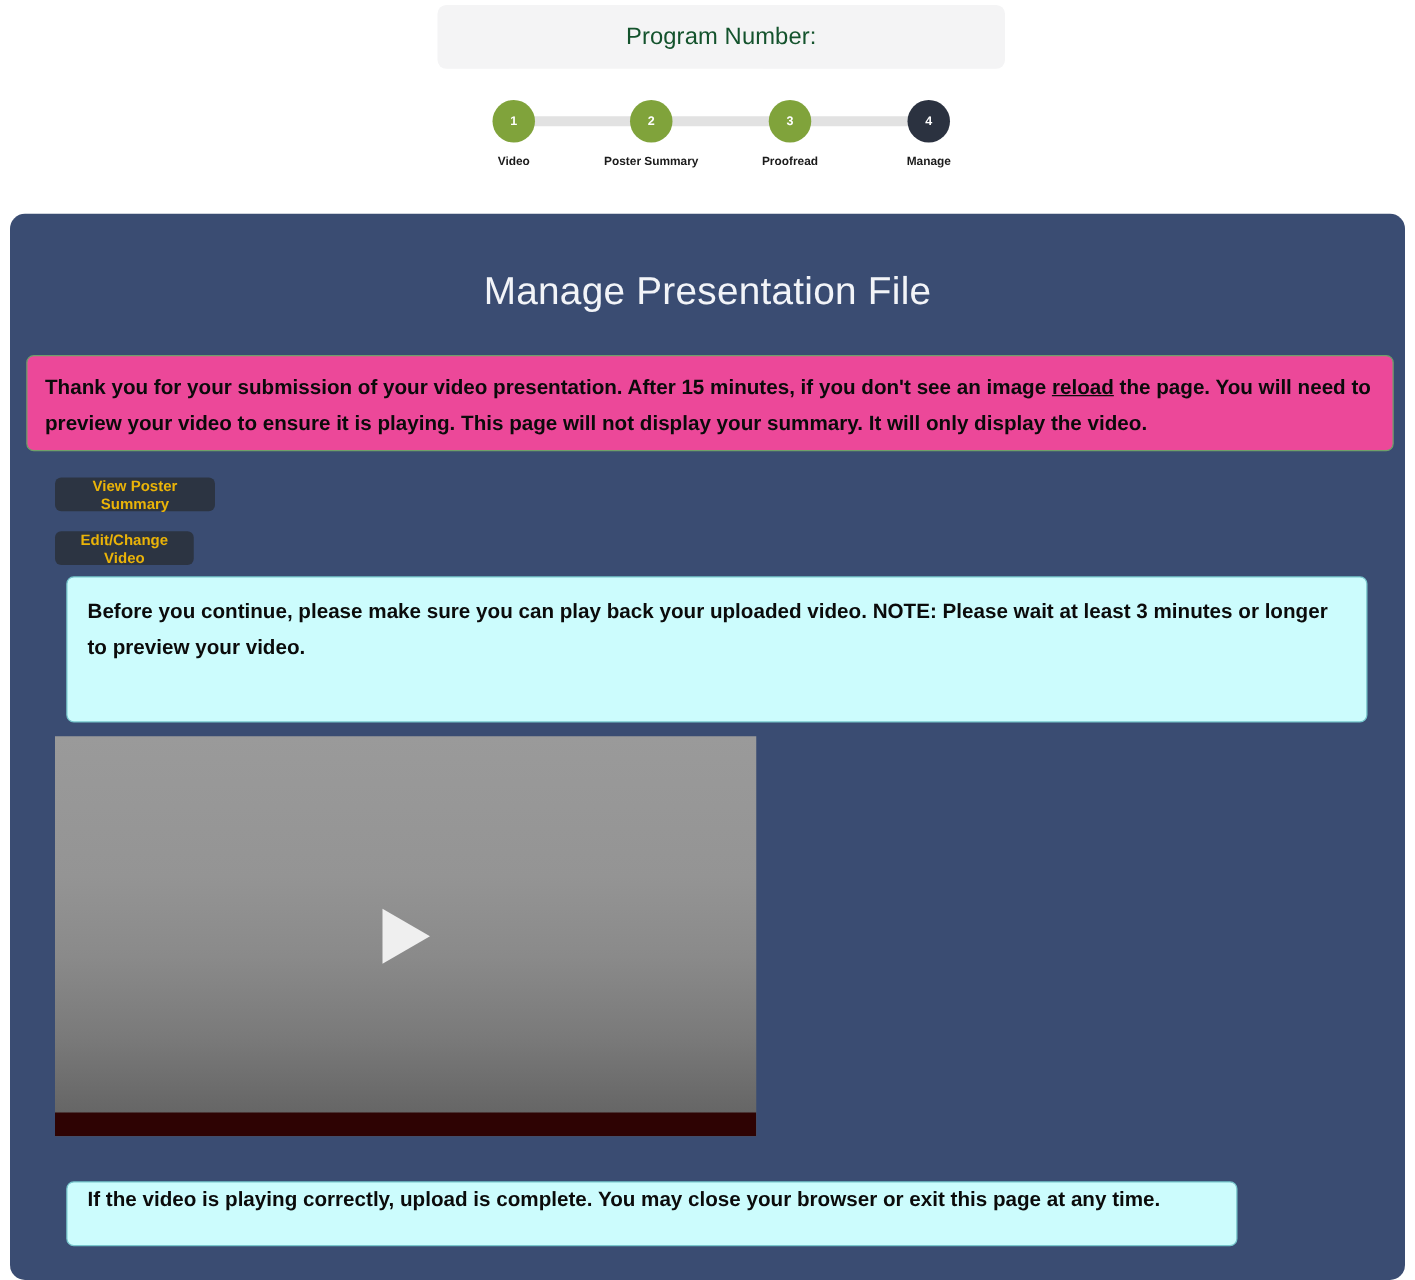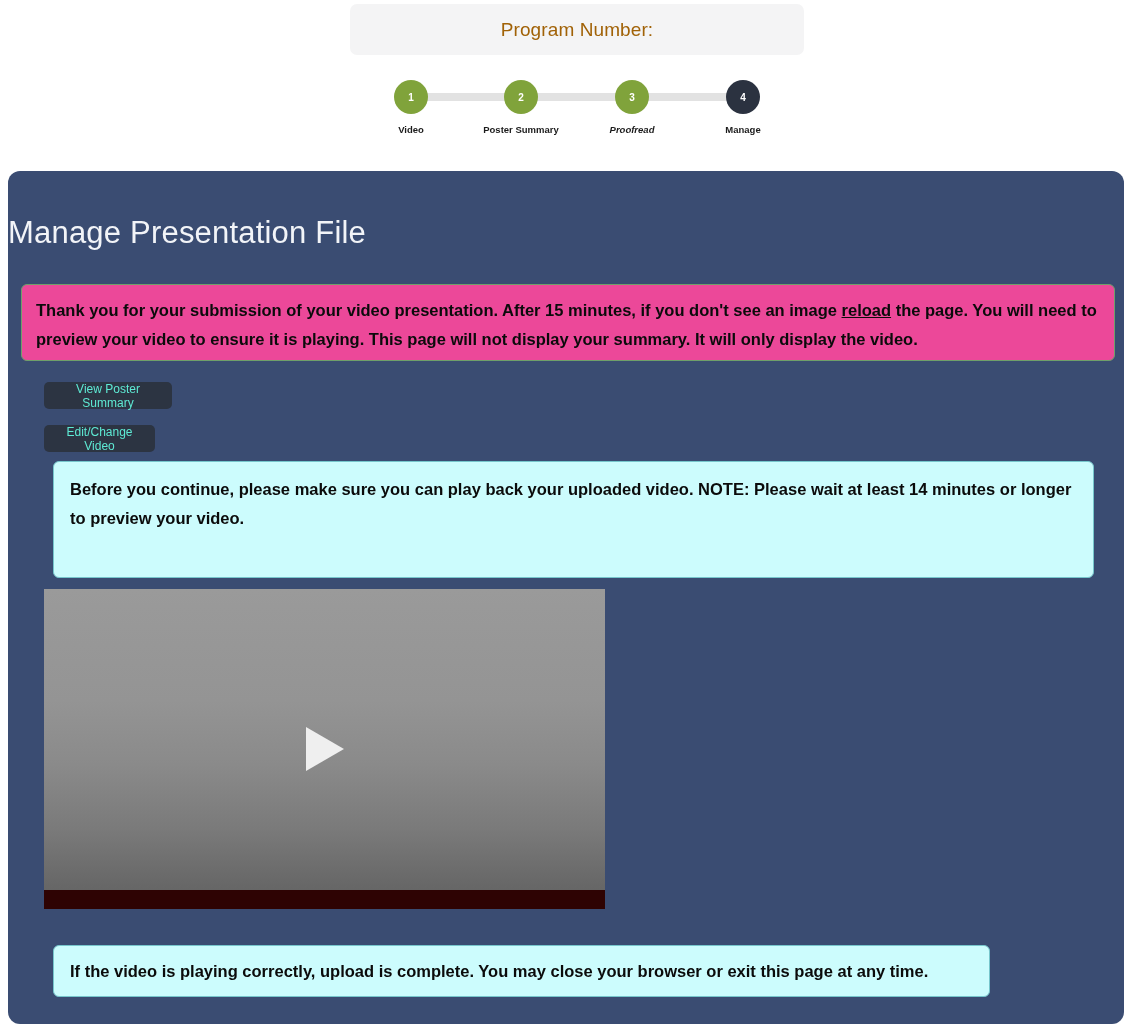--- a/index.html
+++ b/index.html
@@ -20,21 +20,21 @@
     width: 454px;
     height: 51px;
     background: #f4f4f5;
     border-radius: 7px;
     display: flex;
     align-items: center;
     justify-content: center;
   }
   .program-bar .label {
     font-size: 19px;
-    color: #a16207;
+    color: #14532d;
     letter-spacing: 0.1px;
   }
 
   
   .stepper {
     position: absolute;
     left: 391px;
     top: 80px;
     width: 372px;
     height: 62px;
@@ -75,41 +75,41 @@
     font-size: 9.5px;
     font-weight: 700;
     color: #1b1b1b;
     white-space: nowrap;
   }
   .step.s1 { left: 0px; }
   .step.s2 { left: 110px; }
   .step.s3 { left: 221px; }
   .step.s4 { left: 332px; }
   .step.s2 .caption { margin-left: -20px; width: 80px; }
-  .step.s3 .caption { margin-left: -12px; width: 64px; font-style: italic; }
+  .step.s3 .caption { margin-left: -12px; width: 64px; }
   .step.s4 .caption { margin-left: -10px; width: 60px; }
   .step.s1 .caption { margin-left: -8px;  width: 56px; }
 
   
   .panel {
     position: absolute;
     left: 8px;
     top: 171px;
     width: 1116px;
     height: 853px;
     background: #3a4c72;
     border-radius: 12px;
   }
 
   .panel-title {
     position: absolute;
     left: 0;
     top: 44px;
     width: 1116px;
-    text-align: left;
+    text-align: center;
     font-size: 31px;
     color: #f2f4f8;
     font-weight: 400;
     letter-spacing: 0.2px;
   }
 
   
   .alert {
     position: absolute;
     border-radius: 6px;
@@ -142,33 +142,33 @@
     left: 45px;
     top: 290px;
     width: 1041px;
     height: 117px;
   }
   .alert-info.bottom {
     left: 45px;
     top: 774px;
     width: 937px;
     height: 52px;
-    padding-top: 11px;
+    padding-top: 0;
   }
 
   
   .btn {
     position: absolute;
     background: #2c3442;
-    color: #5eead4;
+    color: #eab308;
     border: none;
     border-radius: 5px;
     font-family: "Liberation Sans", sans-serif;
     font-size: 12px;
-    font-weight: 400;
+    font-weight: 700;
     padding: 0 13px;
     height: 27px;
     cursor: pointer;
     display: flex;
     align-items: center;
     justify-content: center;
   }
   .btn.view-summary { left: 36px; top: 211px; width: 128px; }
   .btn.edit-video   { left: 36px; top: 254px; width: 111px; }
 
@@ -246,21 +246,21 @@
 
   <div class="alert alert-success">
     <p><span>Thank you for your submission of your video presentation. After 15 minutes, if you don't see an image </span><a href="#">reload</a><span> the page. You will need to preview your video to ensure it is playing. This page will not display your summary. It will only display the video.</span></p>
   </div>
 
   <button class="btn view-summary">View Poster Summary</button>
 
   <button class="btn edit-video">Edit/Change Video</button>
 
   <div class="alert alert-info mid">
-    <p>Before you continue, please make sure you can play back your uploaded video. NOTE: Please wait at least 14 minutes or longer to preview your video.</p>
+    <p>Before you continue, please make sure you can play back your uploaded video. NOTE: Please wait at least 3 minutes or longer to preview your video.</p>
   </div>
 
   <div class="video">
     <div class="play"></div>
     <div class="redbar"></div>
   </div>
 
   <div class="alert alert-info bottom">
     <p>If the video is playing correctly, upload is complete. You may close your browser or exit this page at any time.</p>
   </div>

